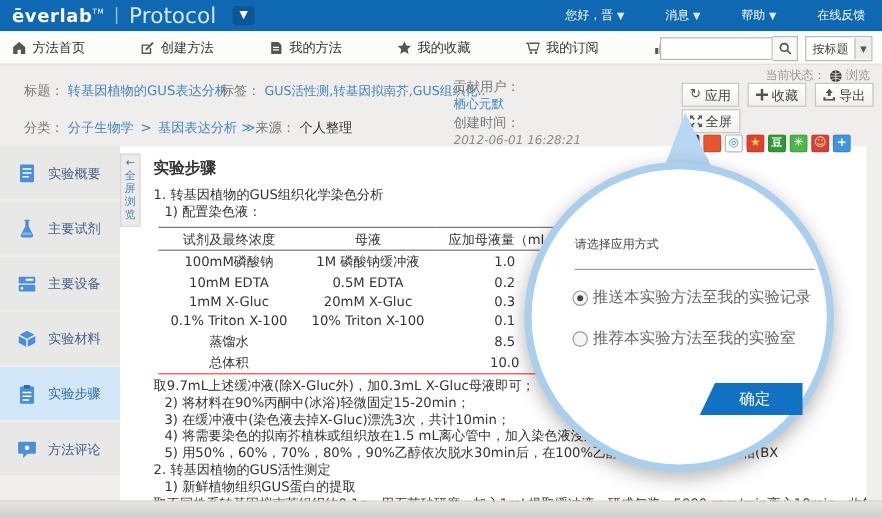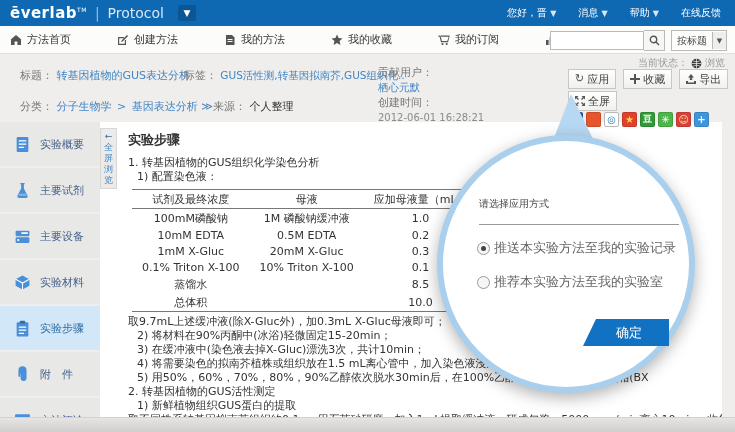--- a/index.html
+++ b/index.html
@@ -5,24 +5,24 @@
   html,body{margin:0;padding:0;}
   #app{position:relative;width:735px;height:432px;overflow:hidden;background:#efeeec;
        font-family:"DejaVu Sans","Liberation Sans",sans-serif;color:#333;}
   .ic{display:inline-block;vertical-align:middle;}
 
   
   .topbar{position:absolute;left:0;top:0;right:0;height:26px;background:#0f68b2;display:flex;align-items:center;z-index:3;}
   .logo{margin-left:10px;color:#fff;font-weight:bold;font-size:15px;letter-spacing:.5px;}
   .logo sup{font-size:6px;font-weight:normal;}
   .logo-sep{color:rgba(255,255,255,.55);margin:0 8px;font-size:14px;}
-  .product{color:#d6e7f5;font-size:14px;}
+  .product{color:#d6e7f5;font-size:18px;}
   .caret-box{margin-left:14px;width:18px;height:16px;background:#0b5796;color:#fff;font-size:9px;
              display:flex;align-items:center;justify-content:center;border-radius:2px;cursor:pointer;}
-  .topmenu{margin-left:auto;margin-right:14px;display:flex;gap:22px;}
+  .topmenu{margin-left:auto;margin-right:14px;display:flex;gap:34px;}
   .topmenu .tm-item{color:#fff;font-size:10px;cursor:pointer;white-space:nowrap;}
   .topmenu .tm-item .dn{font-size:8px;opacity:.85;}
 
   
   .navbar{position:absolute;left:0;top:26px;right:0;height:27px;background:#fcfcfb;border-bottom:1px solid #dededc;
           display:flex;align-items:center;padding-left:10px;z-index:3;gap:28px;}
   .nav-item{display:flex;align-items:center;gap:5px;margin-right:18px;font-size:11px;color:#333;cursor:pointer;white-space:nowrap;}
   .nav-item svg{fill:#555;}
   .searchbar{position:absolute;right:8px;top:4px;display:flex;align-items:center;}
   .search-input{width:84px;height:15px;border:1px solid #b9b9b7;font-size:10px;padding:1px 4px;background:#fff;}
@@ -39,21 +39,21 @@
   
   .meta-label{color:#777;font-size:11px;}
   .lnk{color:#4285c4;text-decoration:none;cursor:pointer;}
   .m-title{position:absolute;left:20px;top:68px;font-size:11px;white-space:nowrap;}
   .m-tags{position:absolute;left:184px;top:68px;font-size:10.5px;white-space:nowrap;}
   .m-cat{position:absolute;left:20px;top:99px;font-size:11px;white-space:nowrap;}
   .m-cat .sep{color:#4285c4;margin:0 2px;}
   .m-src{position:absolute;left:213px;top:99px;font-size:11px;white-space:nowrap;}
   .m-user{position:absolute;left:378px;top:66px;font-size:10.5px;line-height:14px;}
   .m-time{position:absolute;left:378px;top:96px;font-size:10.5px;line-height:14px;}
-  .m-time .tval{color:#8b8b89;font-size:10px;}
+  .m-time .tval{color:#8b8b89;font-size:10px;font-style:italic;}
 
   
   .toolbar{position:absolute;left:568px;top:69px;display:flex;gap:7px;z-index:3;}
   .toolbar2{position:absolute;left:568px;top:91px;display:flex;z-index:3;}
   .tbtn{display:flex;align-items:center;gap:3px;height:14px;padding:2px 6px;border:1px solid #c7c7c5;
         background:linear-gradient(#ffffff,#f0f0ee);font-size:11px;color:#444;cursor:pointer;white-space:nowrap;}
   .tbtn svg{fill:#555;}
   .tbtn .uchar{font-size:11px;color:#555;line-height:10px;}
 
   
@@ -291,26 +291,20 @@
       </div>
     <div class="side-item active">
       <svg class="ic" width="17" height="17" viewBox="0 0 16 16">
           <rect x="2.5" y="2" width="11" height="13.5" rx="1"></rect>
           <rect x="5.5" y="0.8" width="5" height="2.6" rx=".8" fill="#2e6da4"></rect>
           <path fill="#fff" d="M4.5 6h7v1.2h-7Zm0 3h7v1.2h-7Zm0 3h5v1.2h-5Z"></path>
         </svg>
       <span>实验步骤</span>
       </div>
     <div class="side-item">
-      <svg class="ic" width="17" height="17" viewBox="0 0 16 16" fill="none" stroke="#4a90d9" stroke-width="1.6">
-          <path d="M5 10V4a3 3 0 0 1 6 0v7.2a2 2 0 0 1-4 0V5.5"></path>
-        </svg>
-      <span>附　件</span>
-      </div>
-    <div class="side-item">
       <svg class="ic" width="17" height="17" viewBox="0 0 16 16">
           <path d="M2 2h12a1 1 0 0 1 1 1v7.5a1 1 0 0 1-1 1H8.5L5 14.8v-3.3H2a1 1 0 0 1-1-1V3a1 1 0 0 1 1-1Z"></path>
           <circle cx="8" cy="6.8" r="1.8" fill="#fff"></circle>
         </svg>
       <span>方法评论</span>
       </div>
   </div>
 
   <div class="vtab">
     <span class="arr">←</span>

